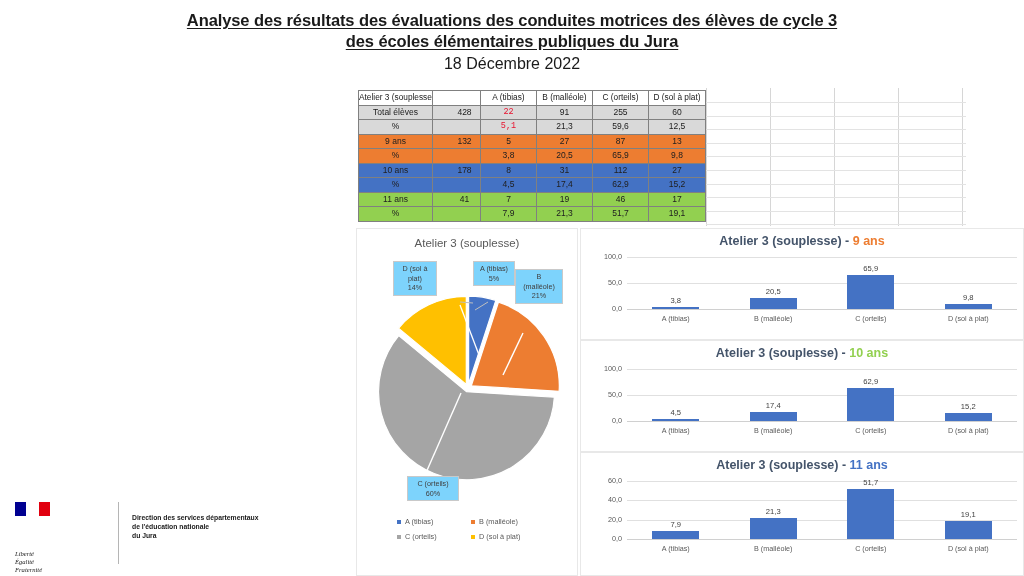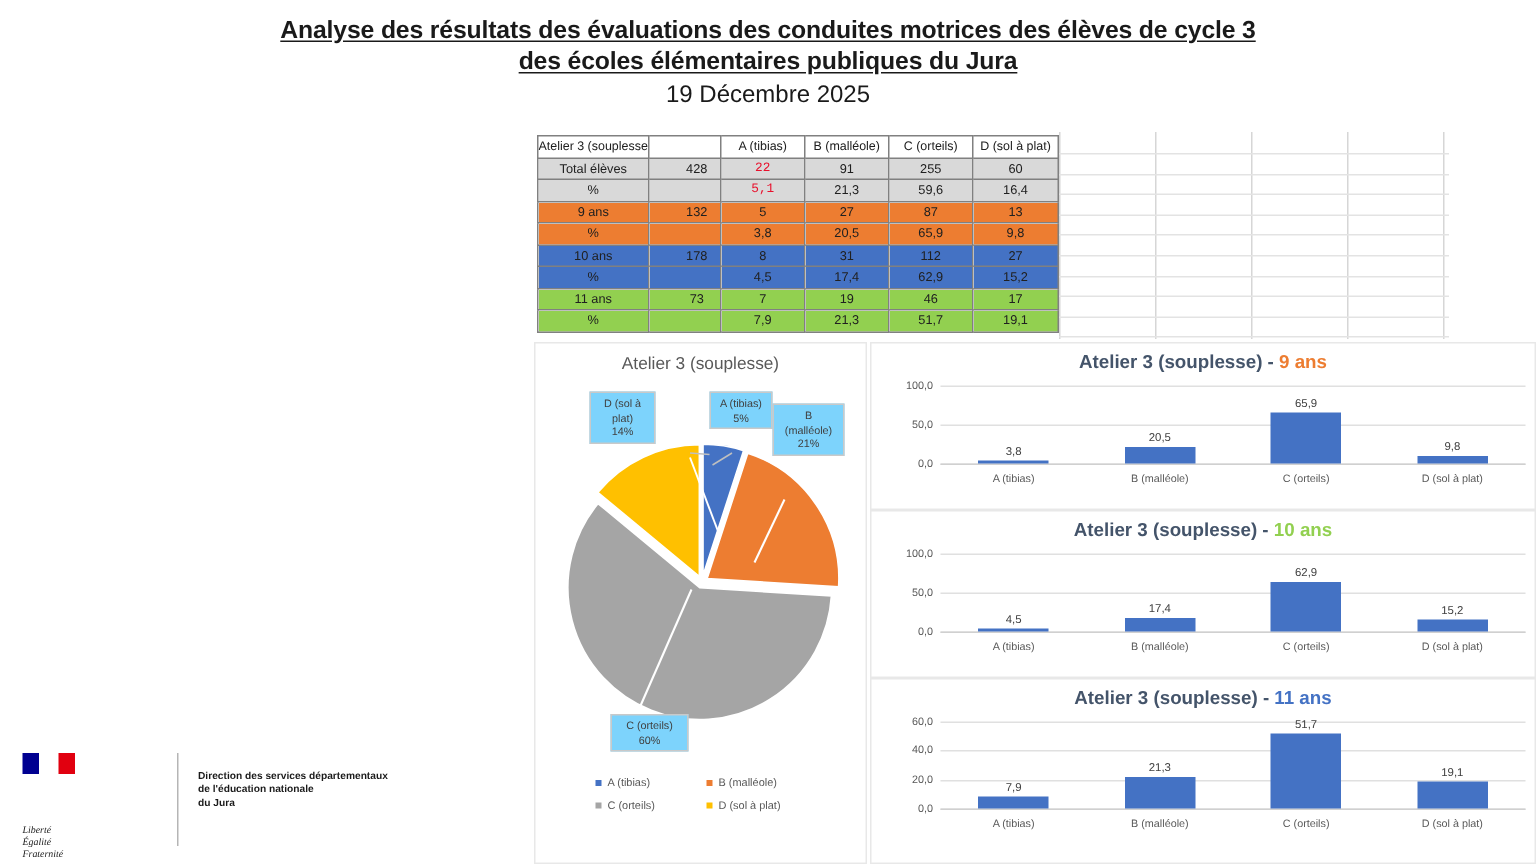--- a/index.html
+++ b/index.html
@@ -186,21 +186,21 @@
   }
 </style>
 </head>
 <body>
 
 <div id="slide">
 
   <div id="title-block">
     <div class="title-line"><u>Analyse des résultats des évaluations des conduites motrices des élèves de cycle 3</u></div>
     <div class="title-line"><u>des écoles élémentaires publiques du Jura</u></div>
-    <div class="subtitle-line">19 Décembre 2025</div>
+    <div class="subtitle-line">18 Décembre 2022</div>
   </div>
 
   <div id="sheet-region">
     <div id="sheet-grid">
         <div class="vline" style="left: 0px;"></div>
         <div class="vline" style="left: 64px;"></div>
         <div class="vline" style="left: 128px;"></div>
         <div class="vline" style="left: 192px;"></div>
         <div class="vline" style="left: 256px;"></div>
         <div class="hline" style="top: 14px;"></div>
@@ -233,21 +233,21 @@
             <td>91</td>
             <td>255</td>
             <td class="col-d">60</td>
           </tr>
           <tr class="gray-row">
             <td class="col-label">%</td>
             <td class="col-tot"></td>
             <td class=" red-val">5,1</td>
             <td>21,3</td>
             <td>59,6</td>
-            <td class="col-d">16,4</td>
+            <td class="col-d">12,5</td>
           </tr>
           <tr class="orange-row">
             <td class="col-label">9 ans</td>
             <td class="col-tot">132</td>
             <td>5</td>
             <td>27</td>
             <td>87</td>
             <td class="col-d">13</td>
           </tr>
           <tr class="orange-row">
@@ -269,21 +269,21 @@
           <tr class="blue-row">
             <td class="col-label">%</td>
             <td class="col-tot"></td>
             <td>4,5</td>
             <td>17,4</td>
             <td>62,9</td>
             <td class="col-d">15,2</td>
           </tr>
           <tr class="green-row">
             <td class="col-label">11 ans</td>
-            <td class="col-tot">73</td>
+            <td class="col-tot">41</td>
             <td>7</td>
             <td>19</td>
             <td>46</td>
             <td class="col-d">17</td>
           </tr>
           <tr class="green-row">
             <td class="col-label">%</td>
             <td class="col-tot"></td>
             <td>7,9</td>
             <td>21,3</td>

